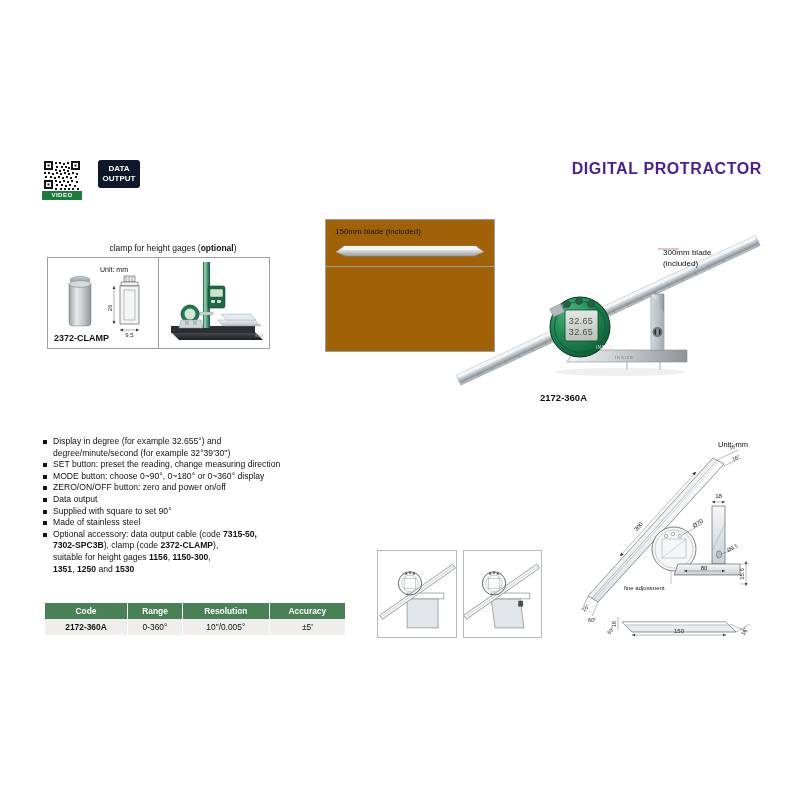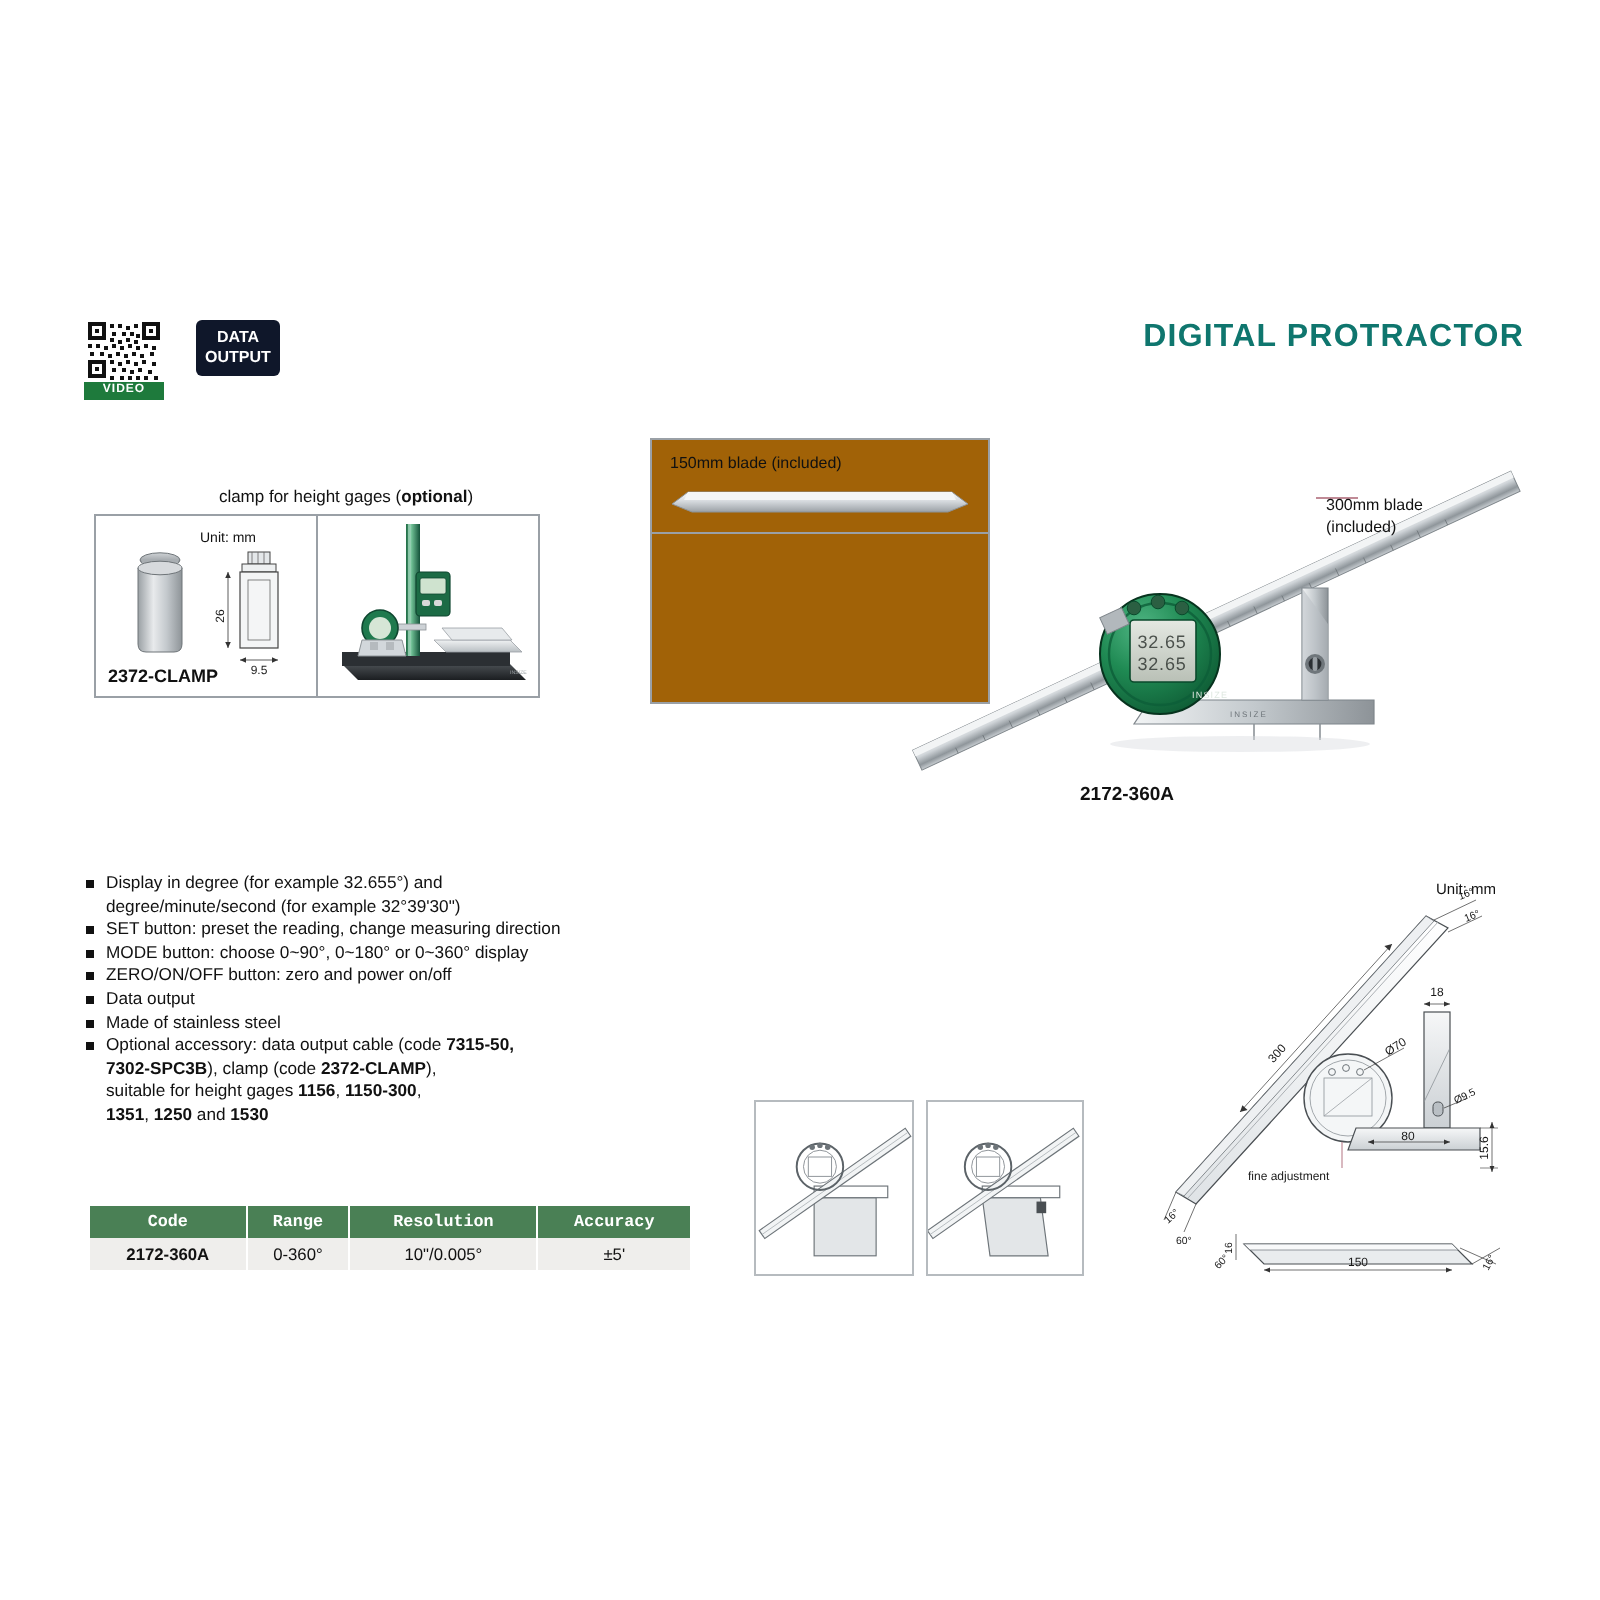--- a/index.html
+++ b/index.html
@@ -66,21 +66,21 @@
   }
 
   
   #page-title {
     position: absolute;
     right: 38px;
     top: 160px;
     font-size: 16px;
     font-weight: bold;
     letter-spacing: .6px;
-    color: #0f766e;
+    color: #4c1d95;
   }
 
   
   #clamp-section {
     position: absolute;
     left: 47px;
     top: 243px;
     width: 252px;
   }
   #clamp-caption {
@@ -215,21 +215,20 @@
     border-collapse: collapse;
     font-size: 8.4px;
   }
   #spec-table th {
     background: #4a8055;
     color: #ffffff;
     font-weight: bold;
     text-align: center;
     padding: 3px 2px;
     border-right: 1px solid #ffffff;
-    font-family: Liberation Mono, monospace;
   }
   #spec-table th:last-child { border-right: none; }
   #spec-table td {
     background: #efeeec;
     color: #111;
     text-align: center;
     padding: 3px 2px;
     border-right: 1px solid #ffffff;
   }
   #spec-table td:last-child { border-right: none; }
@@ -565,20 +564,21 @@
   </div>
 
   <div id="product-code">2172-360A</div>
 
   <div id="features">
       <div class="feature-item">Display in degree (for example 32.655°) and<br>degree/minute/second (for example 32°39'30")</div>
       <div class="feature-item">SET button: preset the reading, change measuring direction</div>
       <div class="feature-item">MODE button: choose 0~90°, 0~180° or 0~360° display</div>
       <div class="feature-item">ZERO/ON/OFF button: zero and power on/off</div>
       <div class="feature-item">Data output</div>
+      <div class="feature-item">Supplied with square to set 90°</div>
       <div class="feature-item">Made of stainless steel</div>
       <div class="feature-item">Optional accessory: data output cable (code <b>7315-50,<br>7302-SPC3B</b>), clamp (code <b>2372-CLAMP</b>),<br>suitable for height gages <b>1156</b>, <b>1150-300</b>,<br><b>1351</b>, <b>1250</b> and <b>1530</b></div>
     </div>
 
   <div id="usage-panels">
     <div class="usage-panel">
       <svg width="100%" height="100%" viewBox="0 0 80 86">
         <rect x="0" y="0" width="80" height="86" fill="#ffffff"></rect>
 
         <rect x="30" y="48" width="32" height="30" fill="#e3e6e8" stroke="#6d7479" stroke-width="0.6"></rect>

